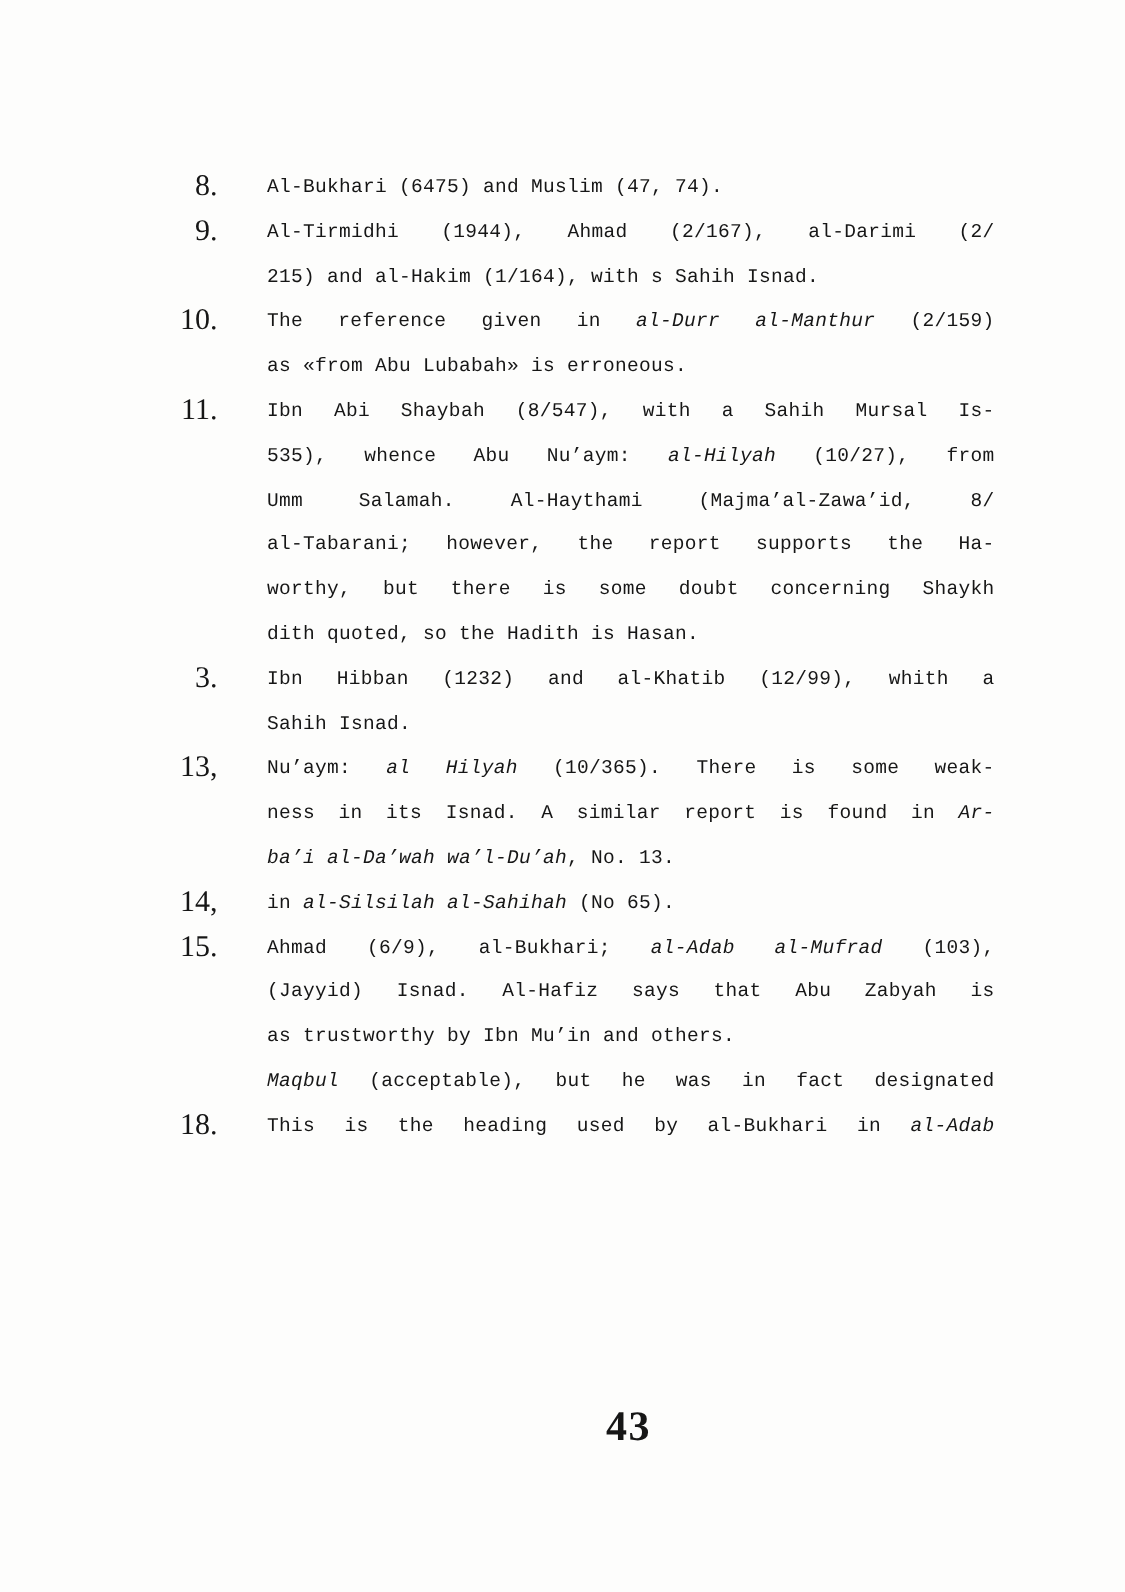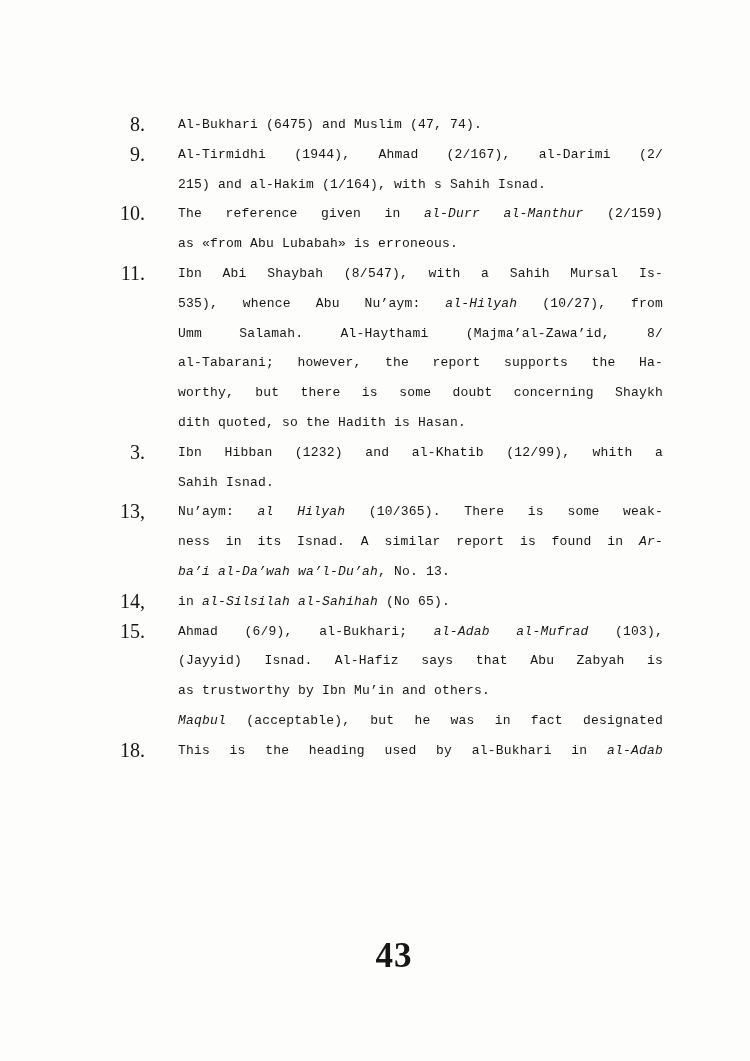--- a/index.html
+++ b/index.html
@@ -26,23 +26,23 @@
   .line {
     font-size: 13px; line-height: 29.8px;
     letter-spacing: 0.2px;
     text-align: justify;
     text-align-last: left;
     font-family: Liberation Mono, monospace;
   }
   .line.just { text-align-last: justify; }
   .it { font-style: italic; margin-top: 12px; }
   .pageno {
-    position: absolute; top: 936px; left: 394px;
+    position: absolute; top: 936px; left: 419px;
     transform: translateX(-50%);
-    font-size: 35px; font-weight: bold;
+    font-size: 28px; font-weight: bold;
     letter-spacing: 1px;
   }
 </style>
 </head>
 <body>
 
 <div class="scan-page">
   <div class="notes">
       <div class="note">
         <span class="note-num">8.</span>

